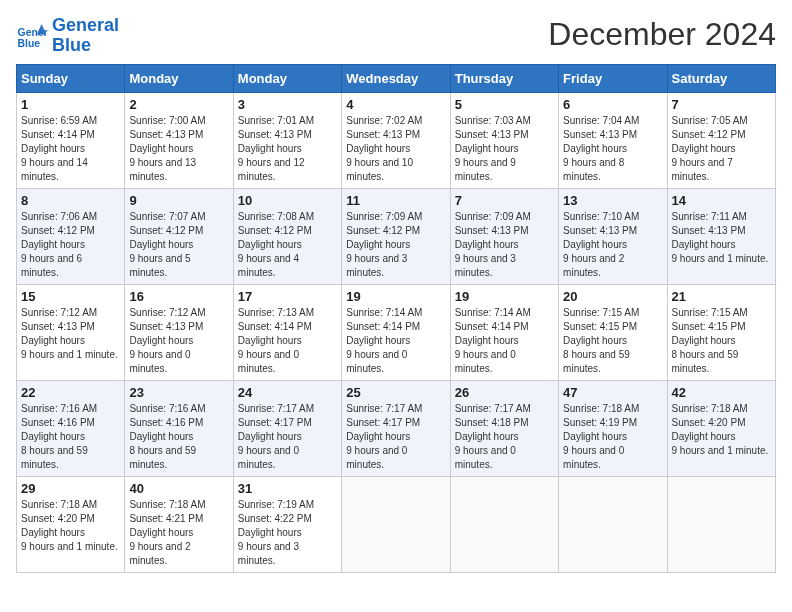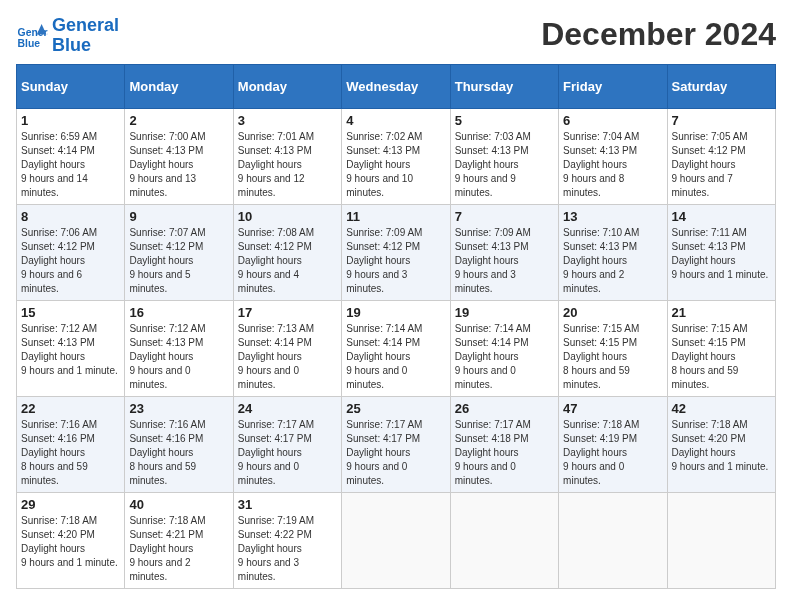--- a/index.html
+++ b/index.html
@@ -32,36 +32,36 @@
     }
     .logo-icon {
       width: 32px;
       height: 32px;
     }
     .title-area {
       text-align: right;
     }
     .month-title {
       font-size: 32px;
-      font-weight: bold;
+      font-weight: normal;
       color: #333;
     }
     .location-title {
       font-size: 14px;
       color: #555;
     }
     table {
       width: 100%;
       border-collapse: collapse;
       font-size: 11px;
     }
     thead th {
       background-color: #2e74c0;
       color: #fff;
-      padding: 14px 4px;
+      padding: 6px 4px;
       text-align: left;
       font-size: 13px;
       font-weight: bold;
       border: 1px solid #2060a8;
     }
     tbody td {
       border: 1px solid #ccc;
       vertical-align: top;
       padding: 4px;
       min-height: 70px;

